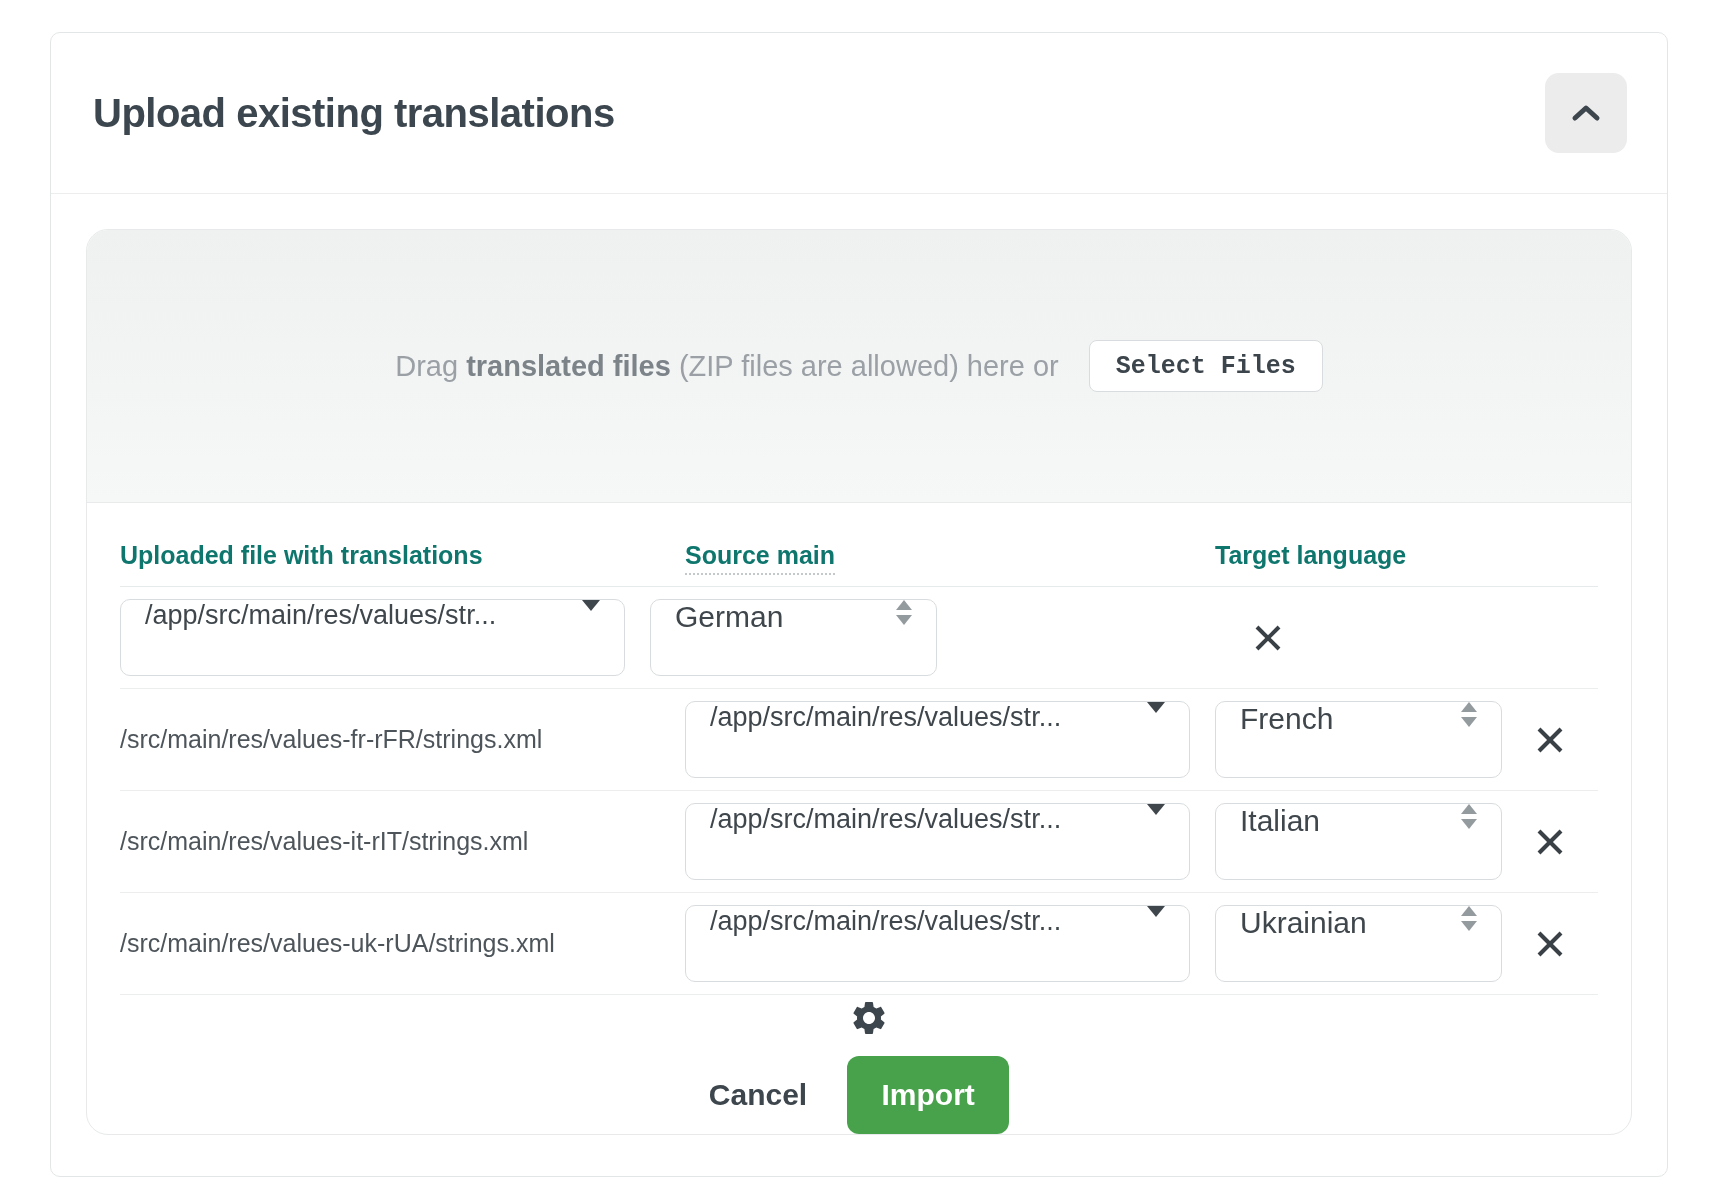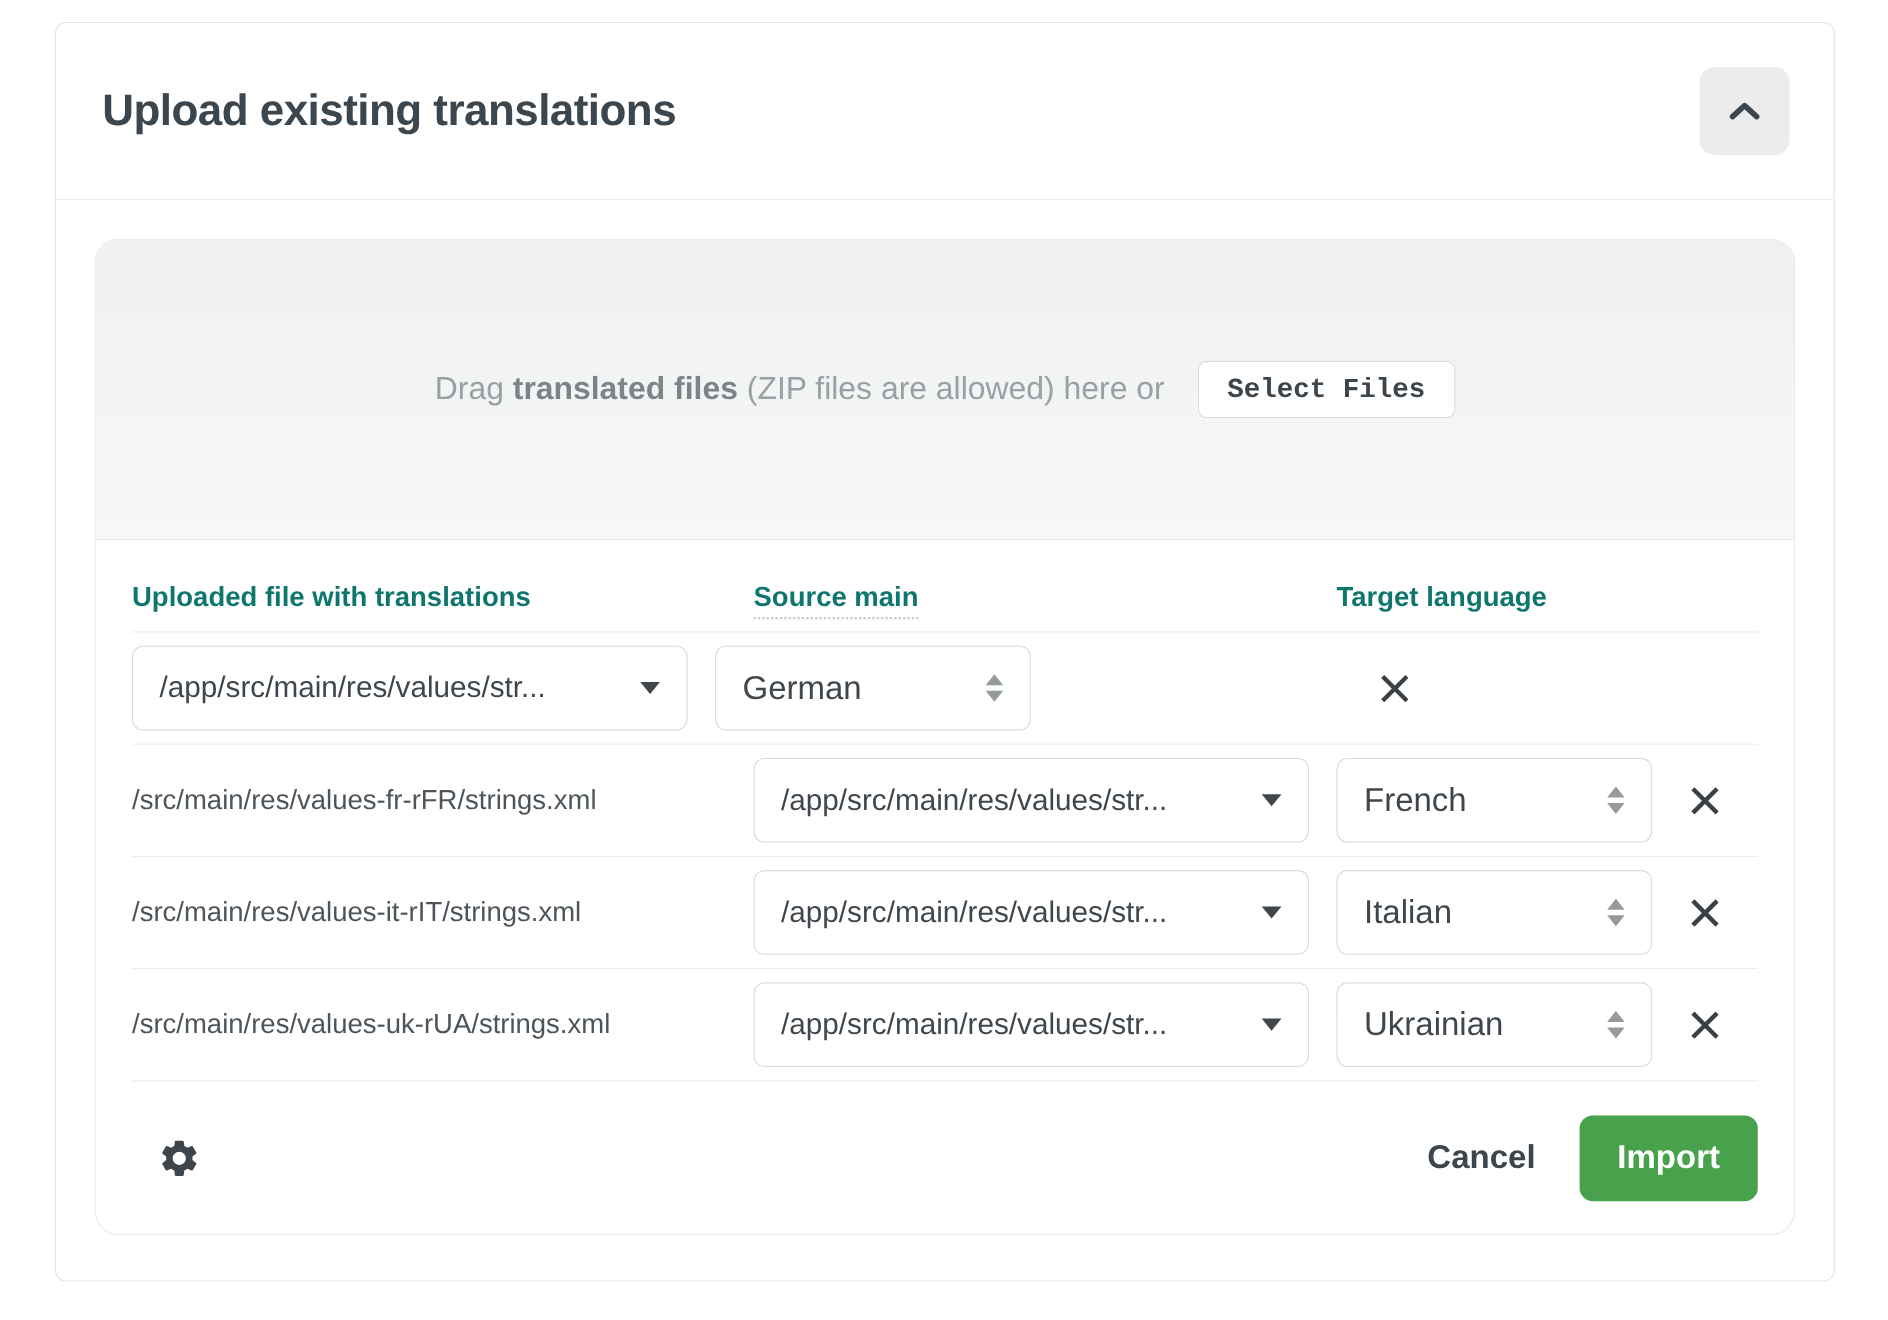--- a/index.html
+++ b/index.html
@@ -4,21 +4,21 @@
 <style>
   * { margin:0; padding:0; box-sizing:border-box; }
   html,body { background:#fff; }
   body {
     width:1716px; height:1200px;
     font-family:"Liberation Sans", sans-serif;
     color:#3d464d;
     position:relative;
   }
   .card {
-    position:absolute; left:50px; top:20px;
+    position:absolute; left:50px; top:32px;
     width:1618px; height:1145px;
     background:#fff;
     border:1px solid #e3e6e7;
     border-radius:10px;
   }
   
   .card-header {
     height:161px;
     display:flex; align-items:center; justify-content:space-between;
     padding:0 40px 0 42px;
@@ -83,21 +83,21 @@
   }
   .td-uploaded {
     width:565px; padding-right:20px;
     font-size:25px; color:#4d555b;
     white-space:nowrap; overflow:hidden;
   }
   .select-box {
     height:77px;
     background:#fff;
     border:1px solid #d9dcde; border-radius:10px;
-    display:flex; align-items:center; justify-content:space-between;
+    display:flex; justify-content:space-between;
     padding:0 24px;
     cursor:pointer;
   }
   .source-select { width:505px; font-size:27px; color:#3f474d; }
   .source-select .caret-down {
     width:0; height:0; margin-left:14px; flex:none;
     border-left:9px solid transparent; border-right:9px solid transparent;
     border-top:11px solid #3f474d;
   }
   .target-select { margin-left:25px; width:287px; font-size:30px; color:#3f474d;gap:32px; }
@@ -116,20 +116,21 @@
   .remove-btn {
     background:none; border:none; cursor:pointer;
     width:48px; height:48px;
     display:flex; align-items:center; justify-content:center;
   }
   
   .panel-footer {
     height:139px;
     display:flex; align-items:center; justify-content:space-between;
     padding:0 33px;
+    flex-direction:column;
   }
   .settings-btn {
     background:none; border:none; cursor:pointer;
     margin-left:20px;
     width:46px; height:46px;
     display:flex; align-items:center; justify-content:center;
   }
   .footer-actions { display:flex; align-items:center; }
   .cancel-btn {
     background:none; border:none; cursor:pointer;

